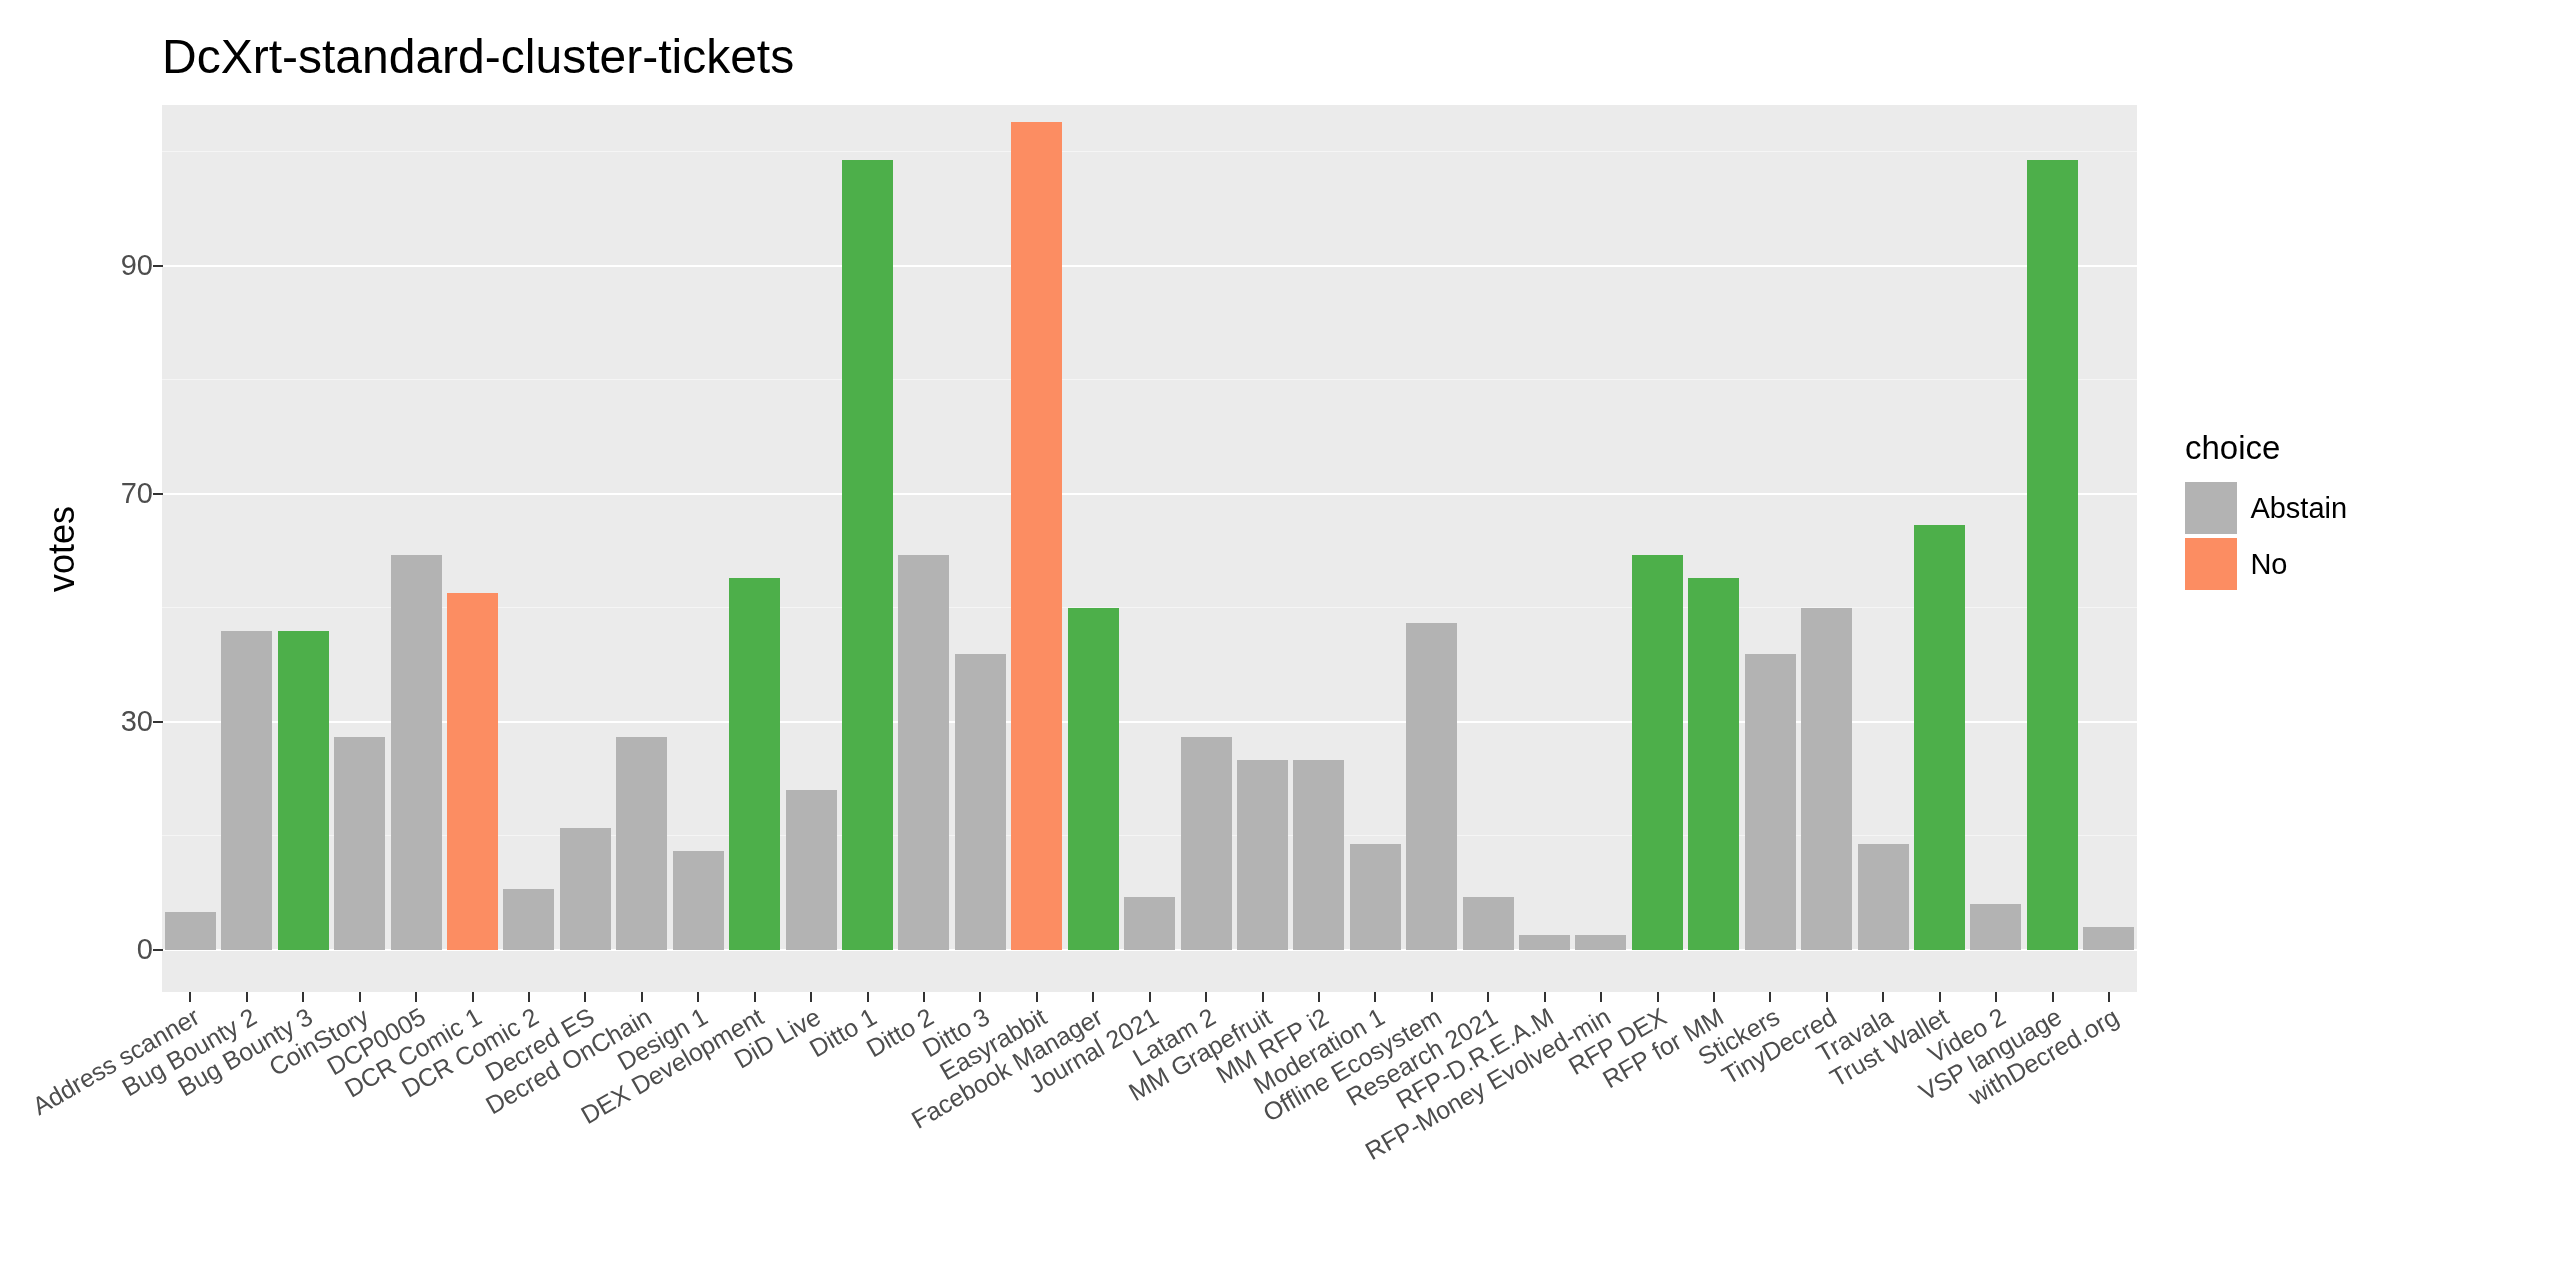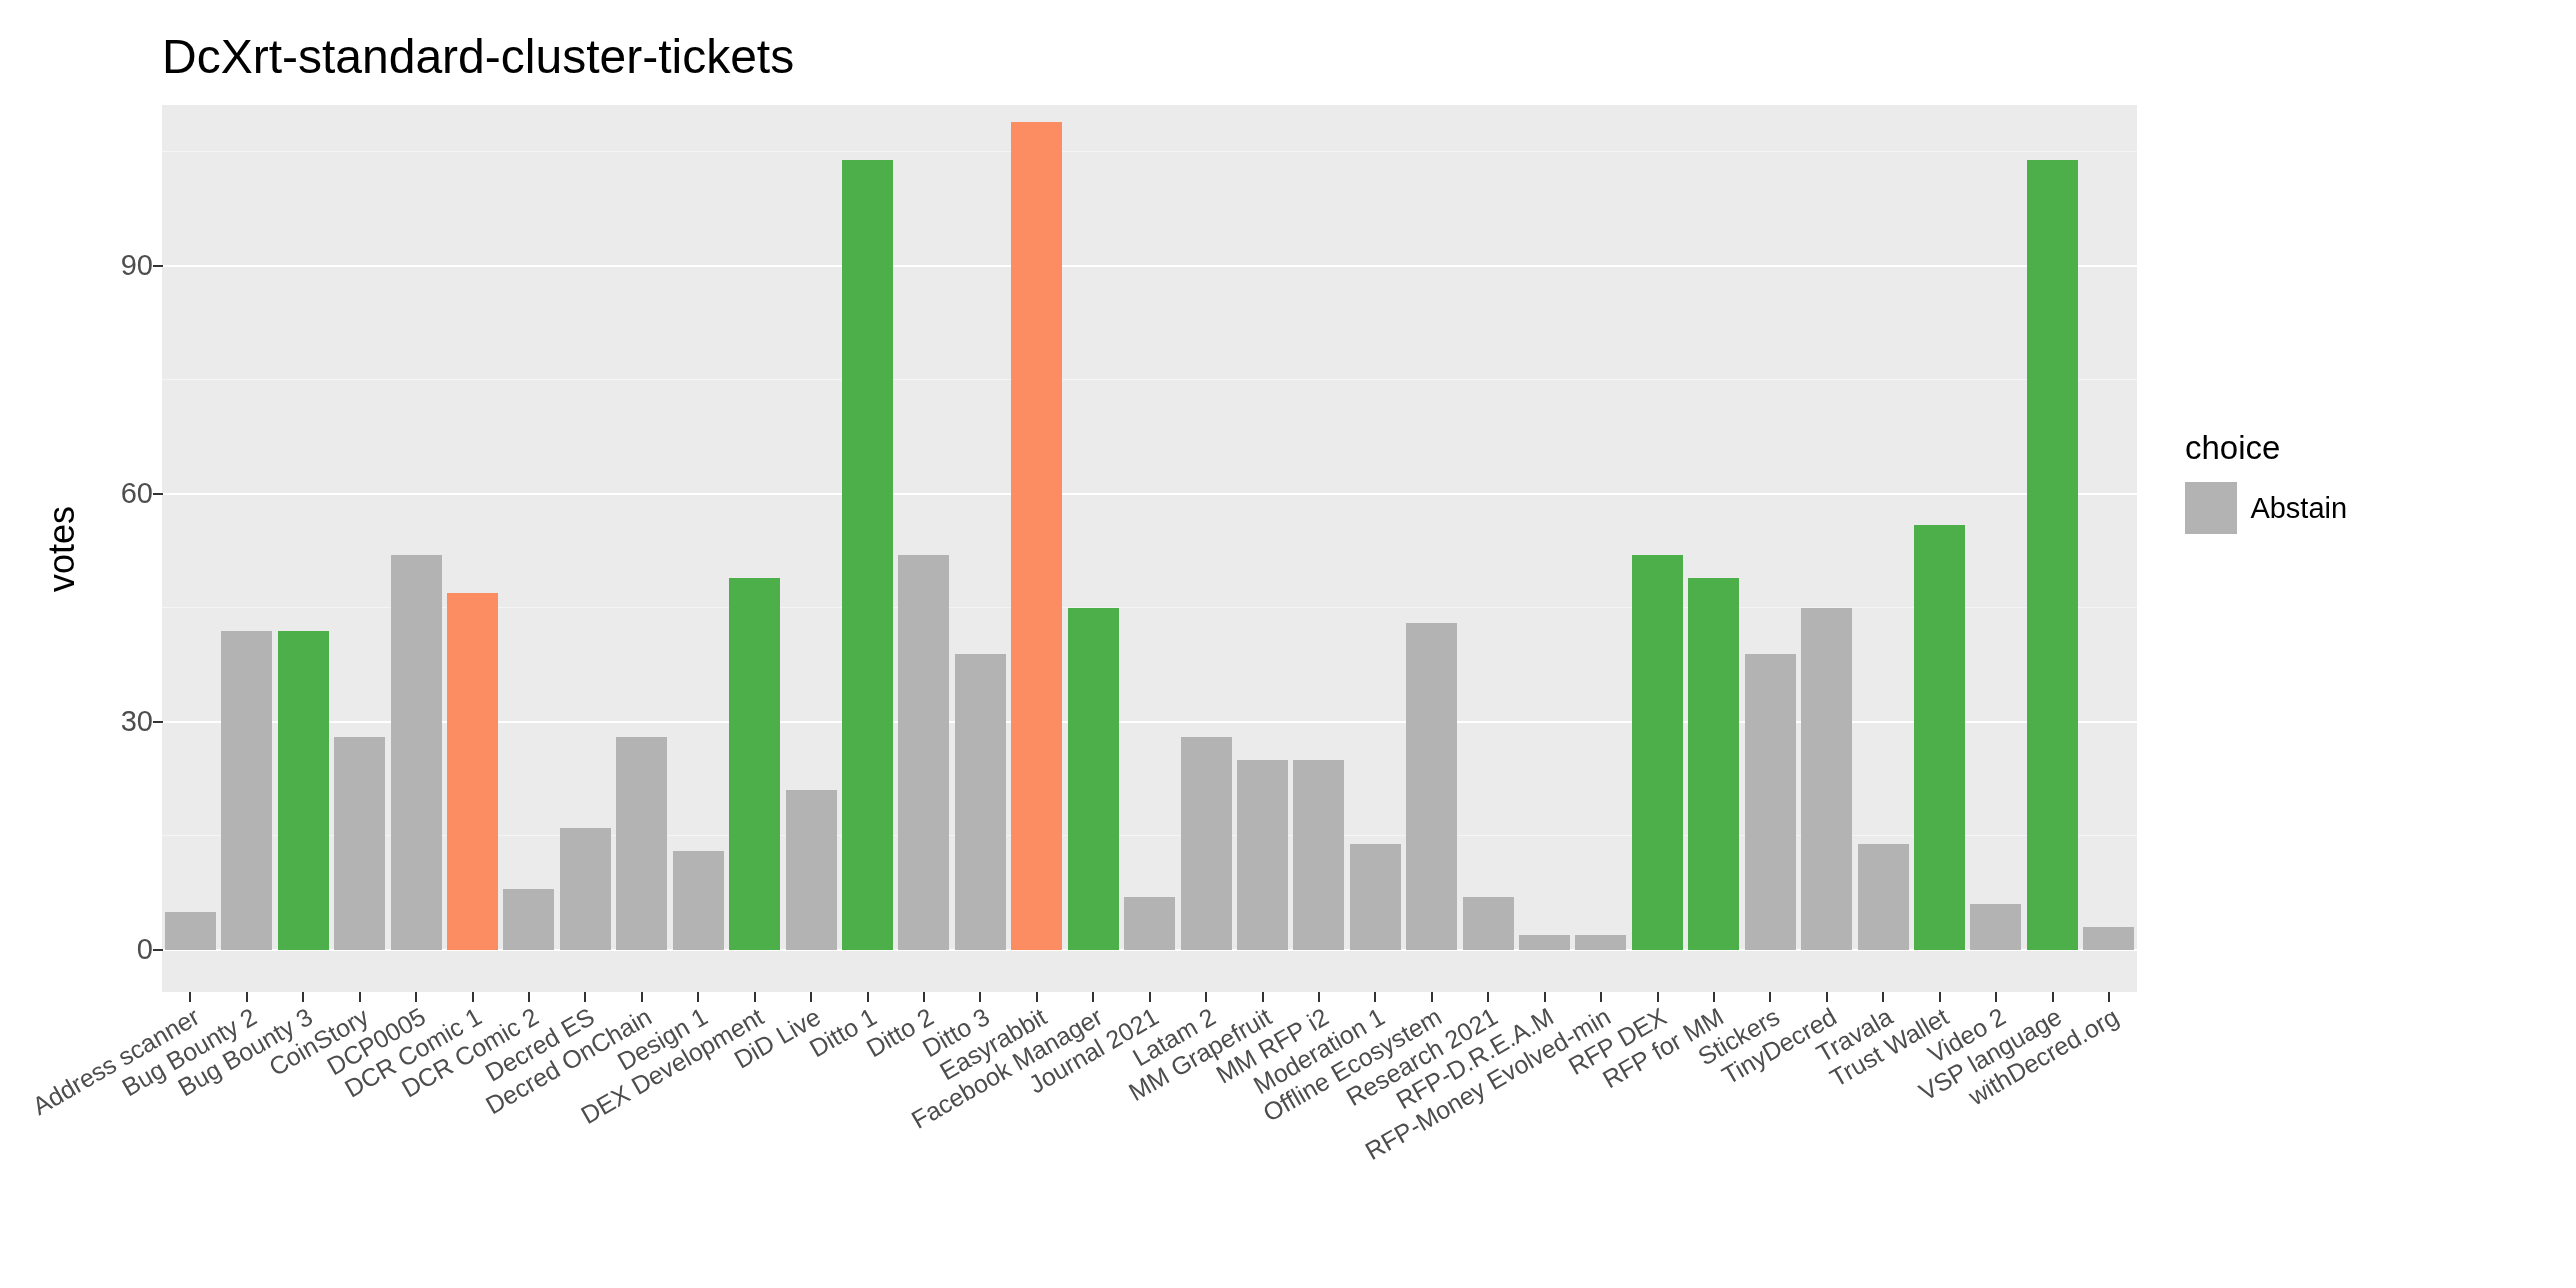--- a/index.html
+++ b/index.html
@@ -185,21 +185,21 @@
         <div class="bar c-yes" title="VSP language — Yes: 104" style="left: 1865px; width: 51px; height: 790px;"></div>
         <div class="bar c-abstain" title="withDecred.org — Abstain: 3" style="left: 1921px; width: 51px; height: 23px;"></div>
       </div>
   </div>
 
   <div id="y-axis">
       <div class="y-tick-label" style="top: 933px;">0</div>
       <div class="y-tick-mark" style="top: 949px;"></div>
       <div class="y-tick-label" style="top: 705px;">30</div>
       <div class="y-tick-mark" style="top: 721px;"></div>
-      <div class="y-tick-label" style="top: 477px;">60</div>
+      <div class="y-tick-label" style="top: 477px;">70</div>
       <div class="y-tick-mark" style="top: 493px;"></div>
       <div class="y-tick-label" style="top: 249px;">90</div>
       <div class="y-tick-mark" style="top: 265px;"></div>
     </div>
   <div id="x-axis">
       <div class="x-tick-mark" style="left: 189px;"></div>
       <div class="x-tick-label" style="left: -96px; width: 286px;">Address scanner</div>
       <div class="x-tick-mark" style="left: 246px;"></div>
       <div class="x-tick-label" style="left: -39px; width: 286px;">Bug Bounty 2</div>
       <div class="x-tick-mark" style="left: 302px;"></div>
@@ -272,17 +272,21 @@
 
   <div class="y-axis-title">votes</div>
 
   <div class="legend">
     <div class="legend-title">choice</div>
     <div id="legend-items">
         <div class="legend-item">
           <div class="legend-swatch" style="background: rgb(179, 179, 179);"></div>
           <div class="legend-label">Abstain</div>
         </div>
+        <div class="legend-item">
+          <div class="legend-swatch" style="background: rgb(252, 141, 98);"></div>
+          <div class="legend-label">No</div>
+        </div>
       </div>
   </div>
 
 </div>
 
 
 </body></html>

